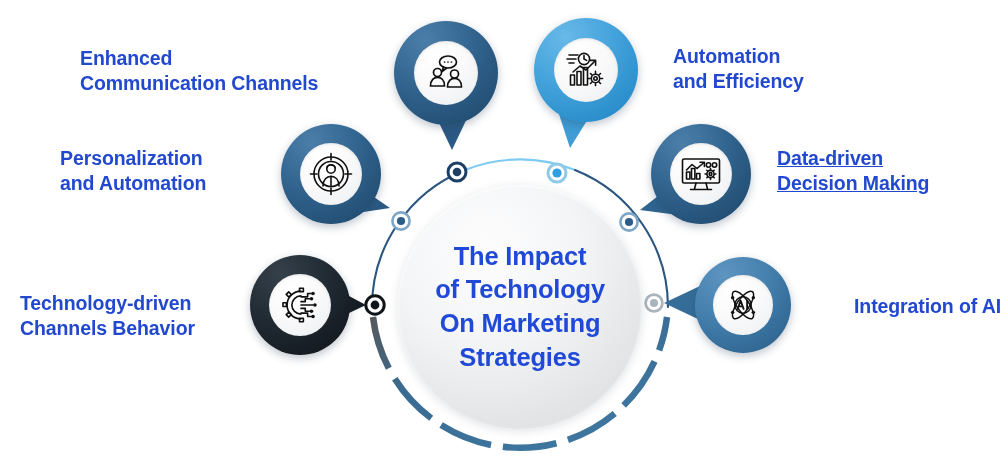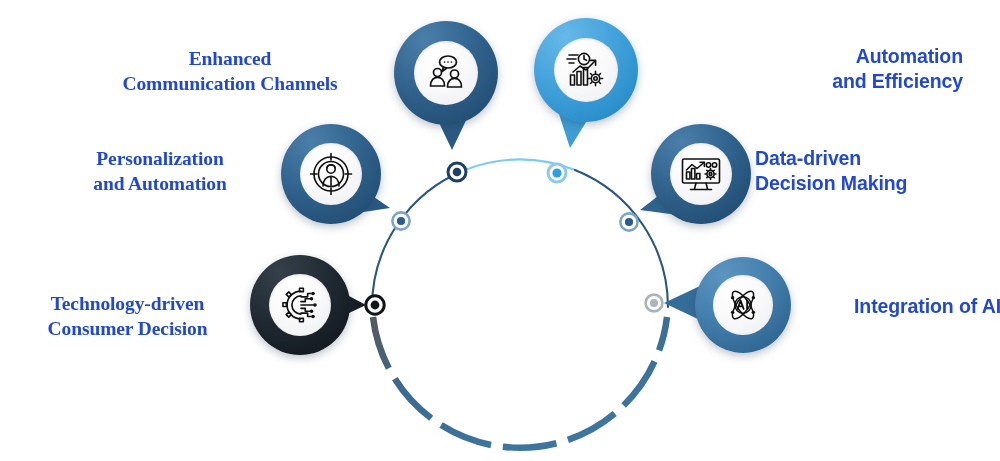--- a/index.html
+++ b/index.html
@@ -102,21 +102,21 @@
   .label {
     position: absolute;
     color: #2148cf;
     font-weight: bold;
     font-size: 19.5px;
     line-height: 1.30;
     letter-spacing: -0.1px;
     white-space: pre-line;
     z-index: 9;
   }
-  .label.right-align { text-align: center; font-family: Liberation Serif, serif; }
+  .label.right-align { text-align: left; }
   .label.left-align  { text-align: left;  }
 </style>
 </head>
 <body>
 
 <div id="canvas">
 
   <svg class="ring-svg" viewBox="0 0 1000 461" xmlns="http://www.w3.org/2000/svg">
     <defs>
       <linearGradient id="arcTopGrad" x1="0" y1="1" x2="1" y2="0">
@@ -165,20 +165,26 @@
 
     <path d="M 352 182 L 390 208 L 350 214 Z" fill="#2a5a84"></path>
 
     <path d="M 676 182 L 640 210 L 678 215 Z" fill="#2f6590"></path>
 
     <path d="M 330 286 L 366 305 L 330 322 Z" fill="#161d24"></path>
 
     <path d="M 700 286 L 664 303 L 700 320 Z" fill="#356d99"></path>
   </svg>
 
+  <div class="hub">
+    <div class="hub-text">The Impact
+of Technology
+On Marketing
+Strategies</div>
+  </div>
 
   <div class="bubble theme-steel" style="left:394px; top:21px; width:104px; height:104px;">
     <div class="bubble-outer">
       <div class="bubble-inner">
         <svg width="46" height="46" viewBox="0 0 46 46" fill="none" stroke="#101010" stroke-width="1.7" stroke-linecap="round" stroke-linejoin="round">
 
           <ellipse cx="25" cy="12" rx="8.5" ry="6"></ellipse>
           <path d="M20.5 17 L19 21.5 L23.5 18.4"></path>
           <circle cx="21.6" cy="12" r="0.85" fill="#101010" stroke="none"></circle>
           <circle cx="25" cy="12" r="0.85" fill="#101010" stroke="none"></circle>
@@ -215,21 +221,21 @@
 
           <circle cx="32.5" cy="31.5" r="4.2"></circle>
           <circle cx="32.5" cy="31.5" r="1.7"></circle>
           <path d="M32.5 24.4 V26.2 M32.5 36.8 V38.6 M25.4 31.5 H27.2 M37.8 31.5 H39.6
                    M27.5 26.5 L28.8 27.8 M36.2 35.2 L37.5 36.5
                    M37.5 26.5 L36.2 27.8 M28.8 35.2 L27.5 36.5"></path>
         </svg>
       </div>
     </div>
   </div>
-  <div class="label left-align" style="left:673px; top:44px; width:290px;text-align:right;">Automation
+  <div class="label left-align" style="left:673px; top:44px; width:290px;">Automation
 and Efficiency</div>
 
   <div class="bubble theme-steel" style="left:281px; top:124px; width:100px; height:100px;">
     <div class="bubble-outer">
       <div class="bubble-inner">
         <svg width="46" height="46" viewBox="0 0 46 46" fill="none" stroke="#101010" stroke-width="1.6" stroke-linecap="round" stroke-linejoin="round">
           <circle cx="23" cy="23" r="17"></circle>
           <circle cx="23" cy="23" r="12.5"></circle>
           <path d="M23 2.5 V9 M23 37 V43.5 M2.5 23 H9 M37 23 H43.5"></path>
 
@@ -265,21 +271,21 @@
 
           <circle cx="32.5" cy="23" r="3.6"></circle>
           <circle cx="32.5" cy="23" r="1.4"></circle>
           <path d="M32.5 17.6 V19 M32.5 27 V28.4 M27.1 23 H28.5 M36.5 23 H37.9
                    M28.8 19.3 L29.8 20.3 M35.2 25.7 L36.2 26.7
                    M36.2 19.3 L35.2 20.3 M29.8 25.7 L28.8 26.7"></path>
         </svg>
       </div>
     </div>
   </div>
-  <div class="label left-align" style="left:755px; top:146px; width:220px;">Data-driven
+  <div class="label left-align" style="left:777px; top:146px; width:220px;text-decoration:underline;">Data-driven
 Decision Making</div>
 
   <div class="bubble theme-dark" style="left:250px; top:255px; width:100px; height:100px;">
     <div class="bubble-outer">
       <div class="bubble-inner">
         <svg width="44" height="44" viewBox="0 0 46 46" fill="none" stroke="#101010" stroke-width="1.7" stroke-linecap="round" stroke-linejoin="round">
 
           <path d="M24 8.5 A14.5 14.5 0 1 0 24 37.5"></path>
           <path d="M24 13.5 A9.5 9.5 0 1 0 24 32.5"></path>
 
@@ -297,21 +303,21 @@
           <circle cx="36.6" cy="11" r="1.9" fill="#101010" stroke="none"></circle>
           <circle cx="35" cy="16.5" r="1.9" fill="#101010" stroke="none"></circle>
           <circle cx="38.6" cy="23" r="1.9" fill="#101010" stroke="none"></circle>
           <circle cx="35" cy="29.5" r="1.9" fill="#101010" stroke="none"></circle>
           <circle cx="36.6" cy="35" r="1.9" fill="#101010" stroke="none"></circle>
         </svg>
       </div>
     </div>
   </div>
   <div class="label right-align" style="left:20px; top:291px; width:215px;">Technology-driven
-Consumer Decision</div>
+Channels Behavior</div>
 
   <div class="bubble theme-mid" style="left:695px; top:257px; width:96px; height:96px;">
     <div class="bubble-outer">
       <div class="bubble-inner">
         <svg width="44" height="44" viewBox="0 0 46 46" fill="none" stroke="#101010" stroke-width="1.55" stroke-linecap="round" stroke-linejoin="round">
           <circle cx="23" cy="23" r="8.6"></circle>
           <ellipse cx="23" cy="23" rx="6.4" ry="17" transform="rotate(35 23 23)"></ellipse>
           <ellipse cx="23" cy="23" rx="6.4" ry="17" transform="rotate(-35 23 23)"></ellipse>
           <circle cx="12.2" cy="15.3" r="1.8" fill="#101010" stroke="none"></circle>
           <circle cx="33.8" cy="15.3" r="1.8" fill="#101010" stroke="none"></circle>

